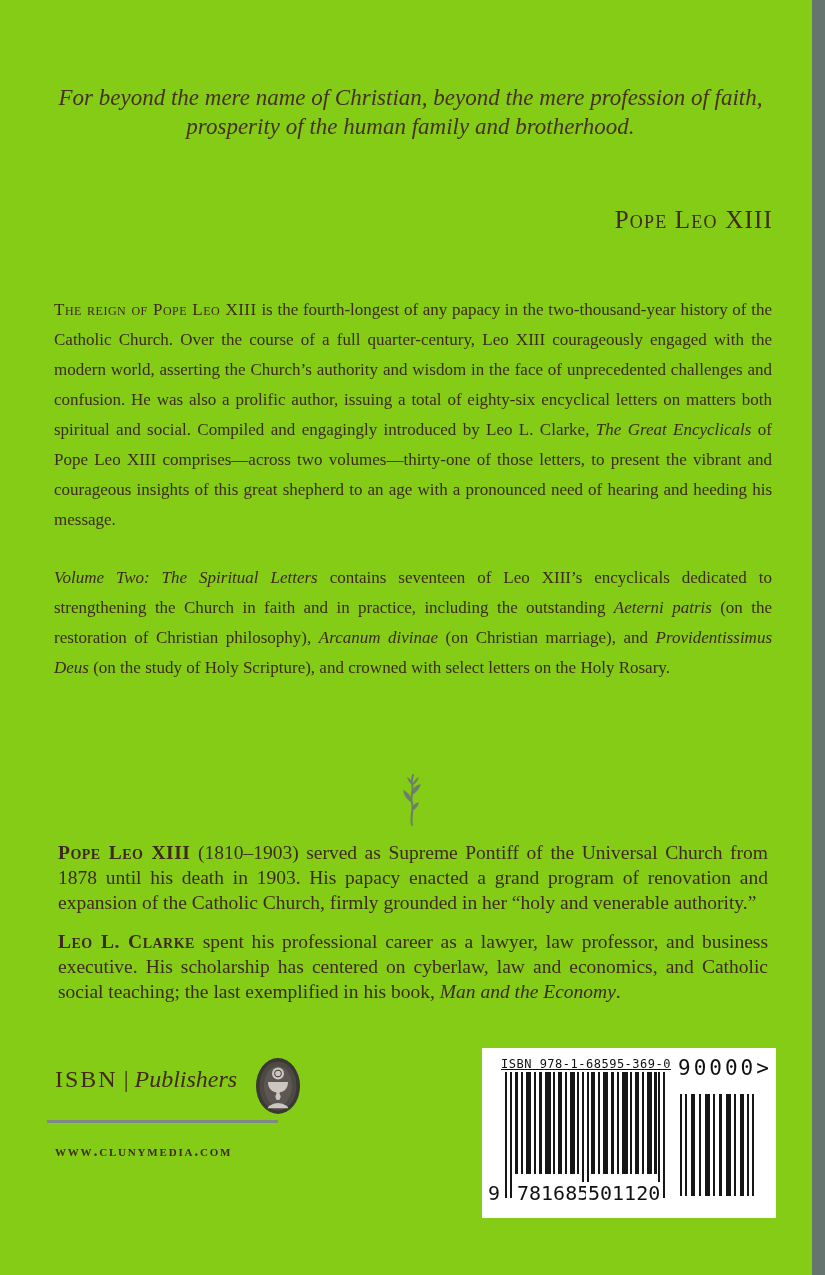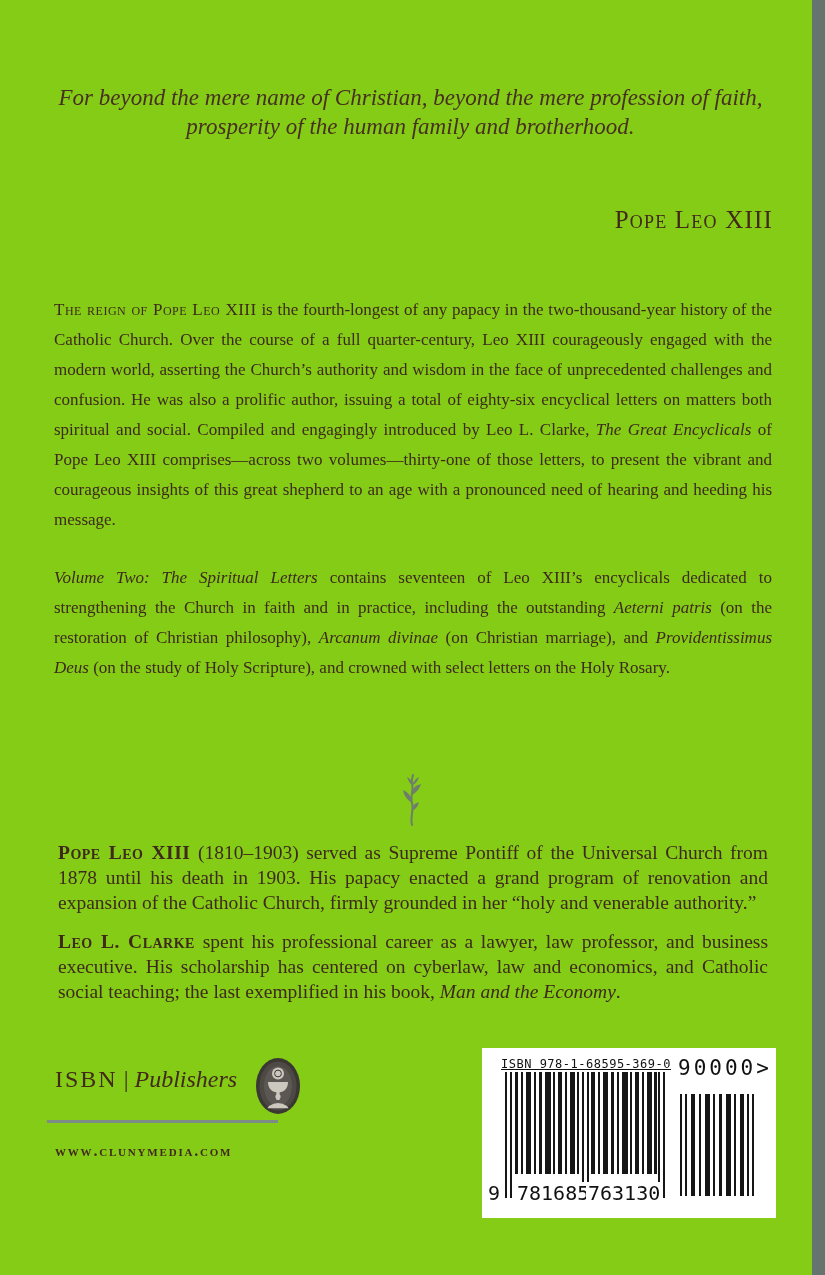--- a/index.html
+++ b/index.html
@@ -143,21 +143,21 @@
         <rect x="137" y="0" width="2" height="102"></rect>
           <rect x="142" y="0" width="5" height="102"></rect>
         <rect x="149" y="0" width="3" height="102"></rect>
         <rect x="153" y="0" width="2" height="126"></rect>
           <rect x="158" y="0" width="2" height="126"></rect>
       </g>
     </svg>
 
     <span class="bc-digit d-first">9</span>
     <span class="bc-digit d-g1">781685</span>
-    <span class="bc-digit d-g2">763130</span>
+    <span class="bc-digit d-g2">501120</span>
 
     <div class="addon-num">90000&gt;</div>
     <svg class="bars-addon" width="74" height="102" viewBox="0 0 74 102">
       <g fill="#161616">
         <rect x="0" y="0" width="2" height="102"></rect>
           <rect x="5" y="0" width="2" height="102"></rect>
         <rect x="11" y="0" width="4" height="102"></rect>
           <rect x="19" y="0" width="2" height="102"></rect>
         <rect x="25" y="0" width="5" height="102"></rect>
           <rect x="33" y="0" width="2" height="102"></rect>

